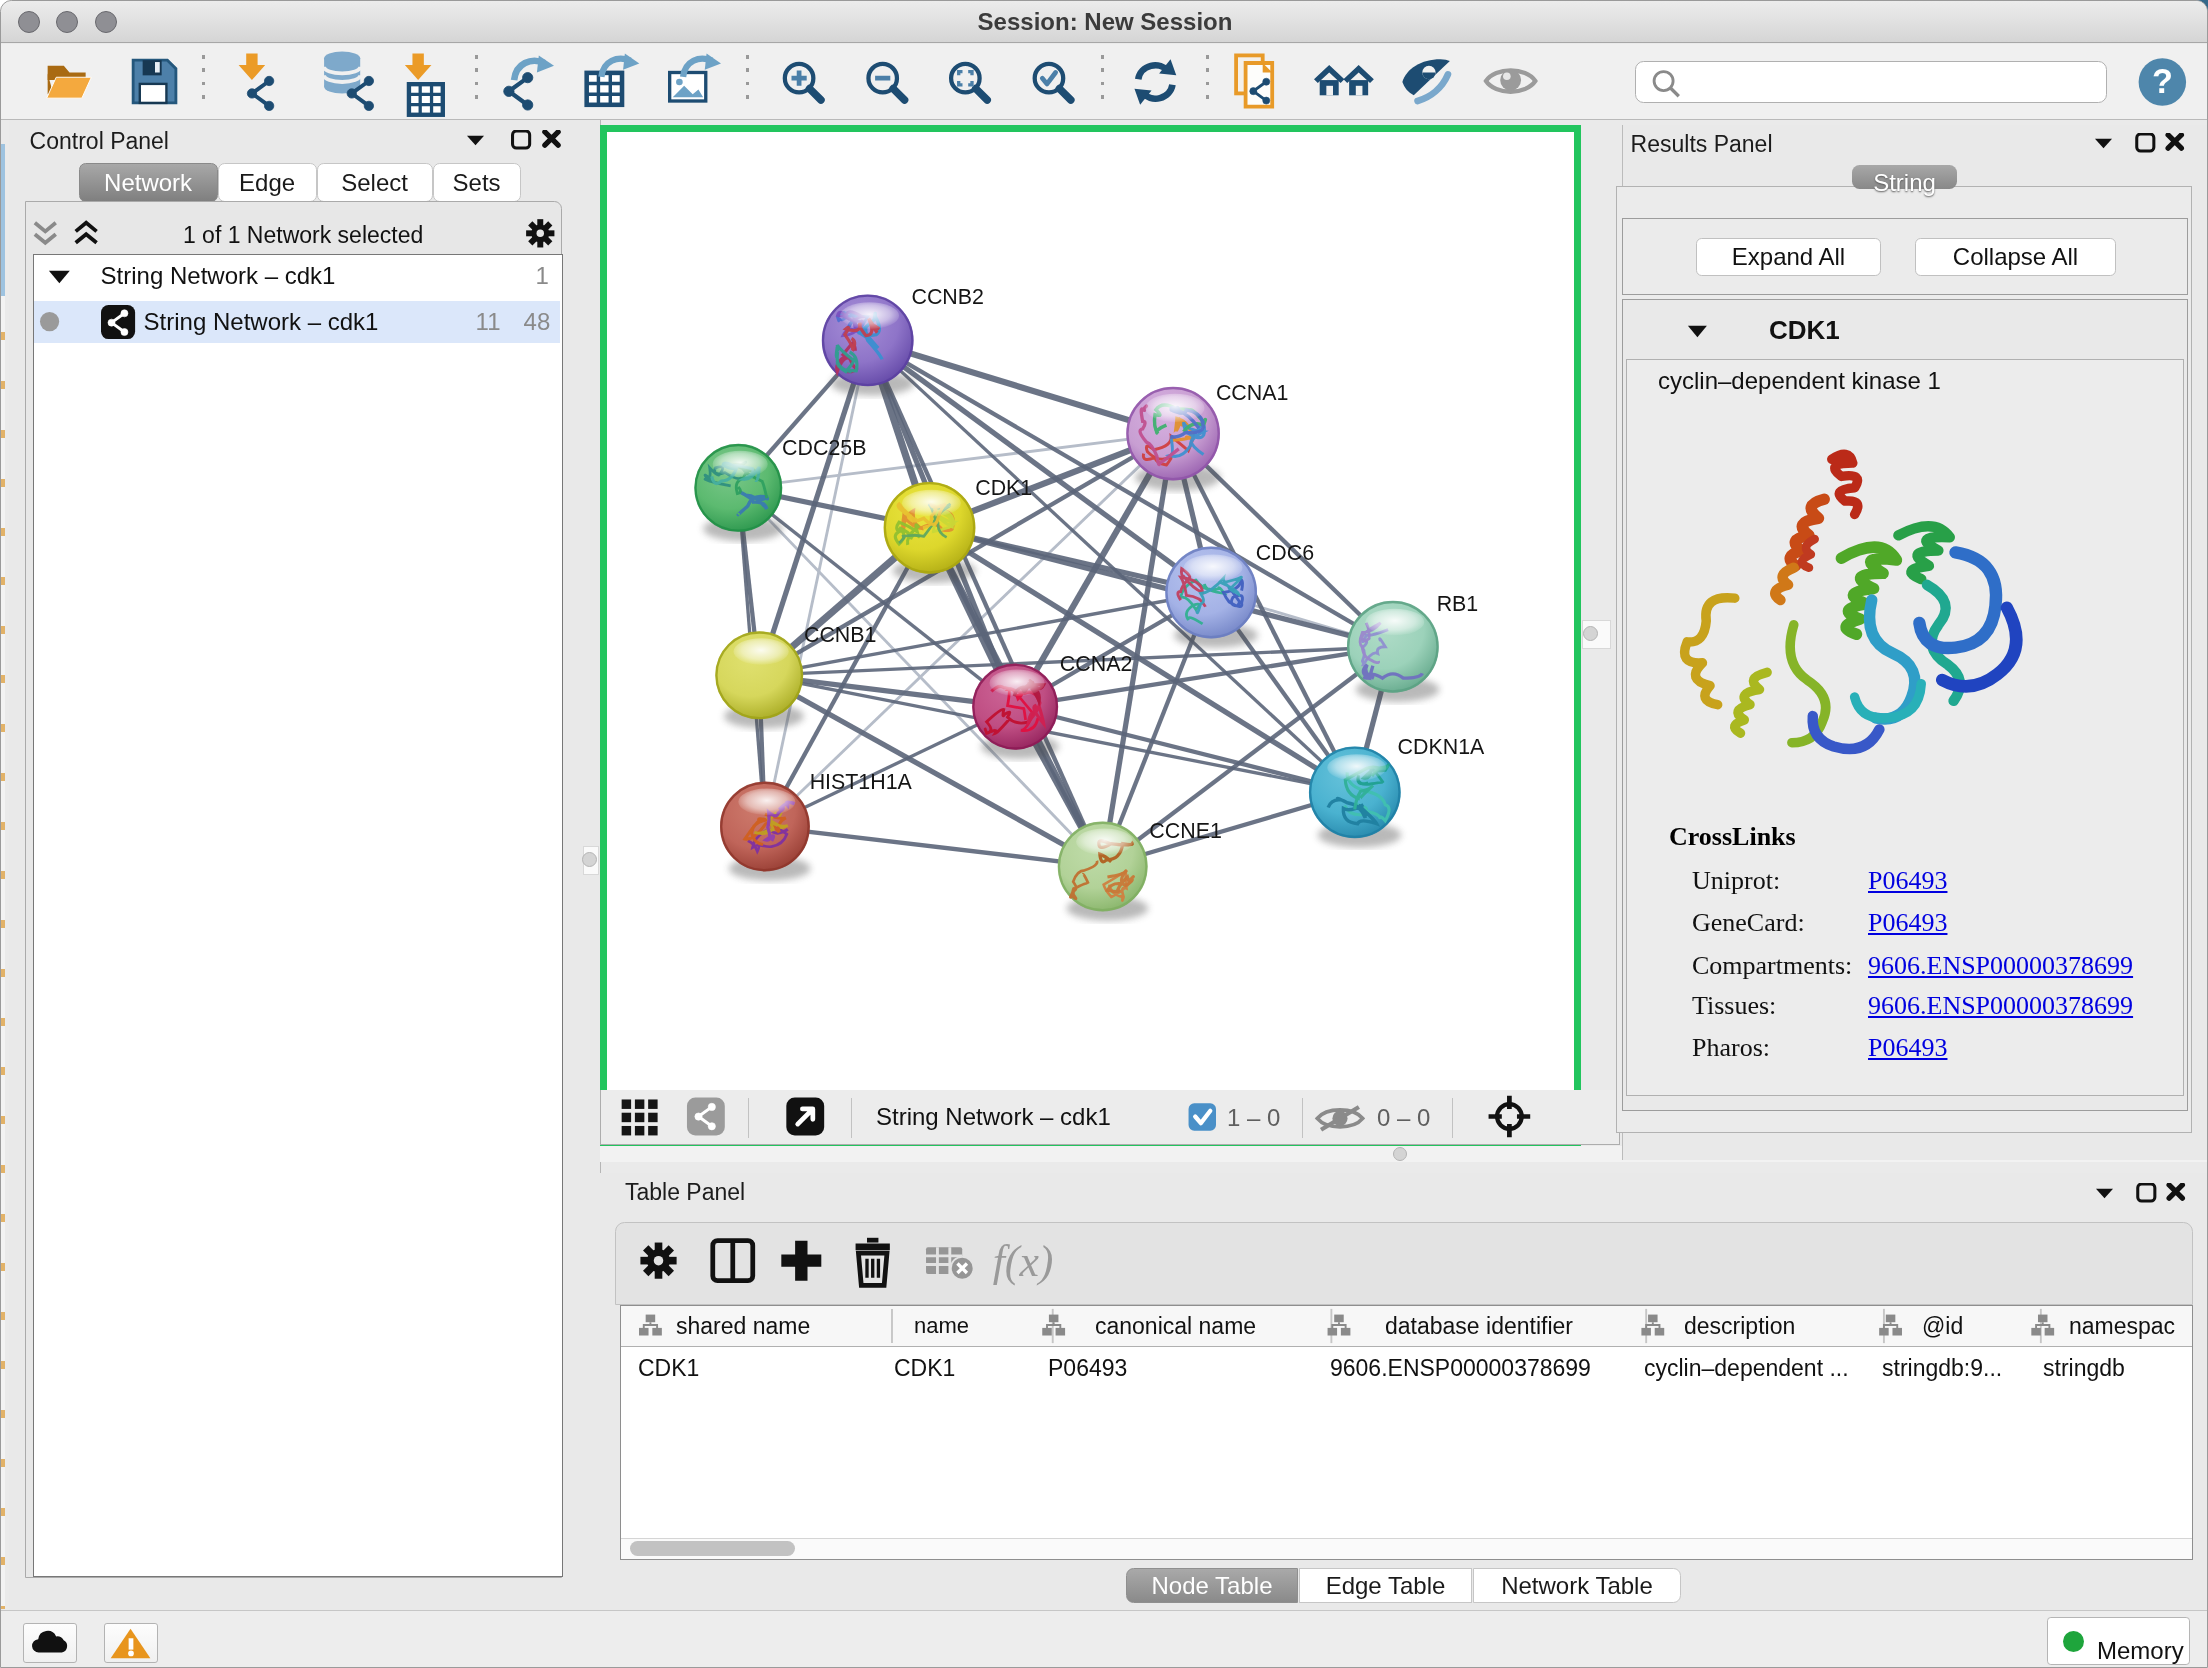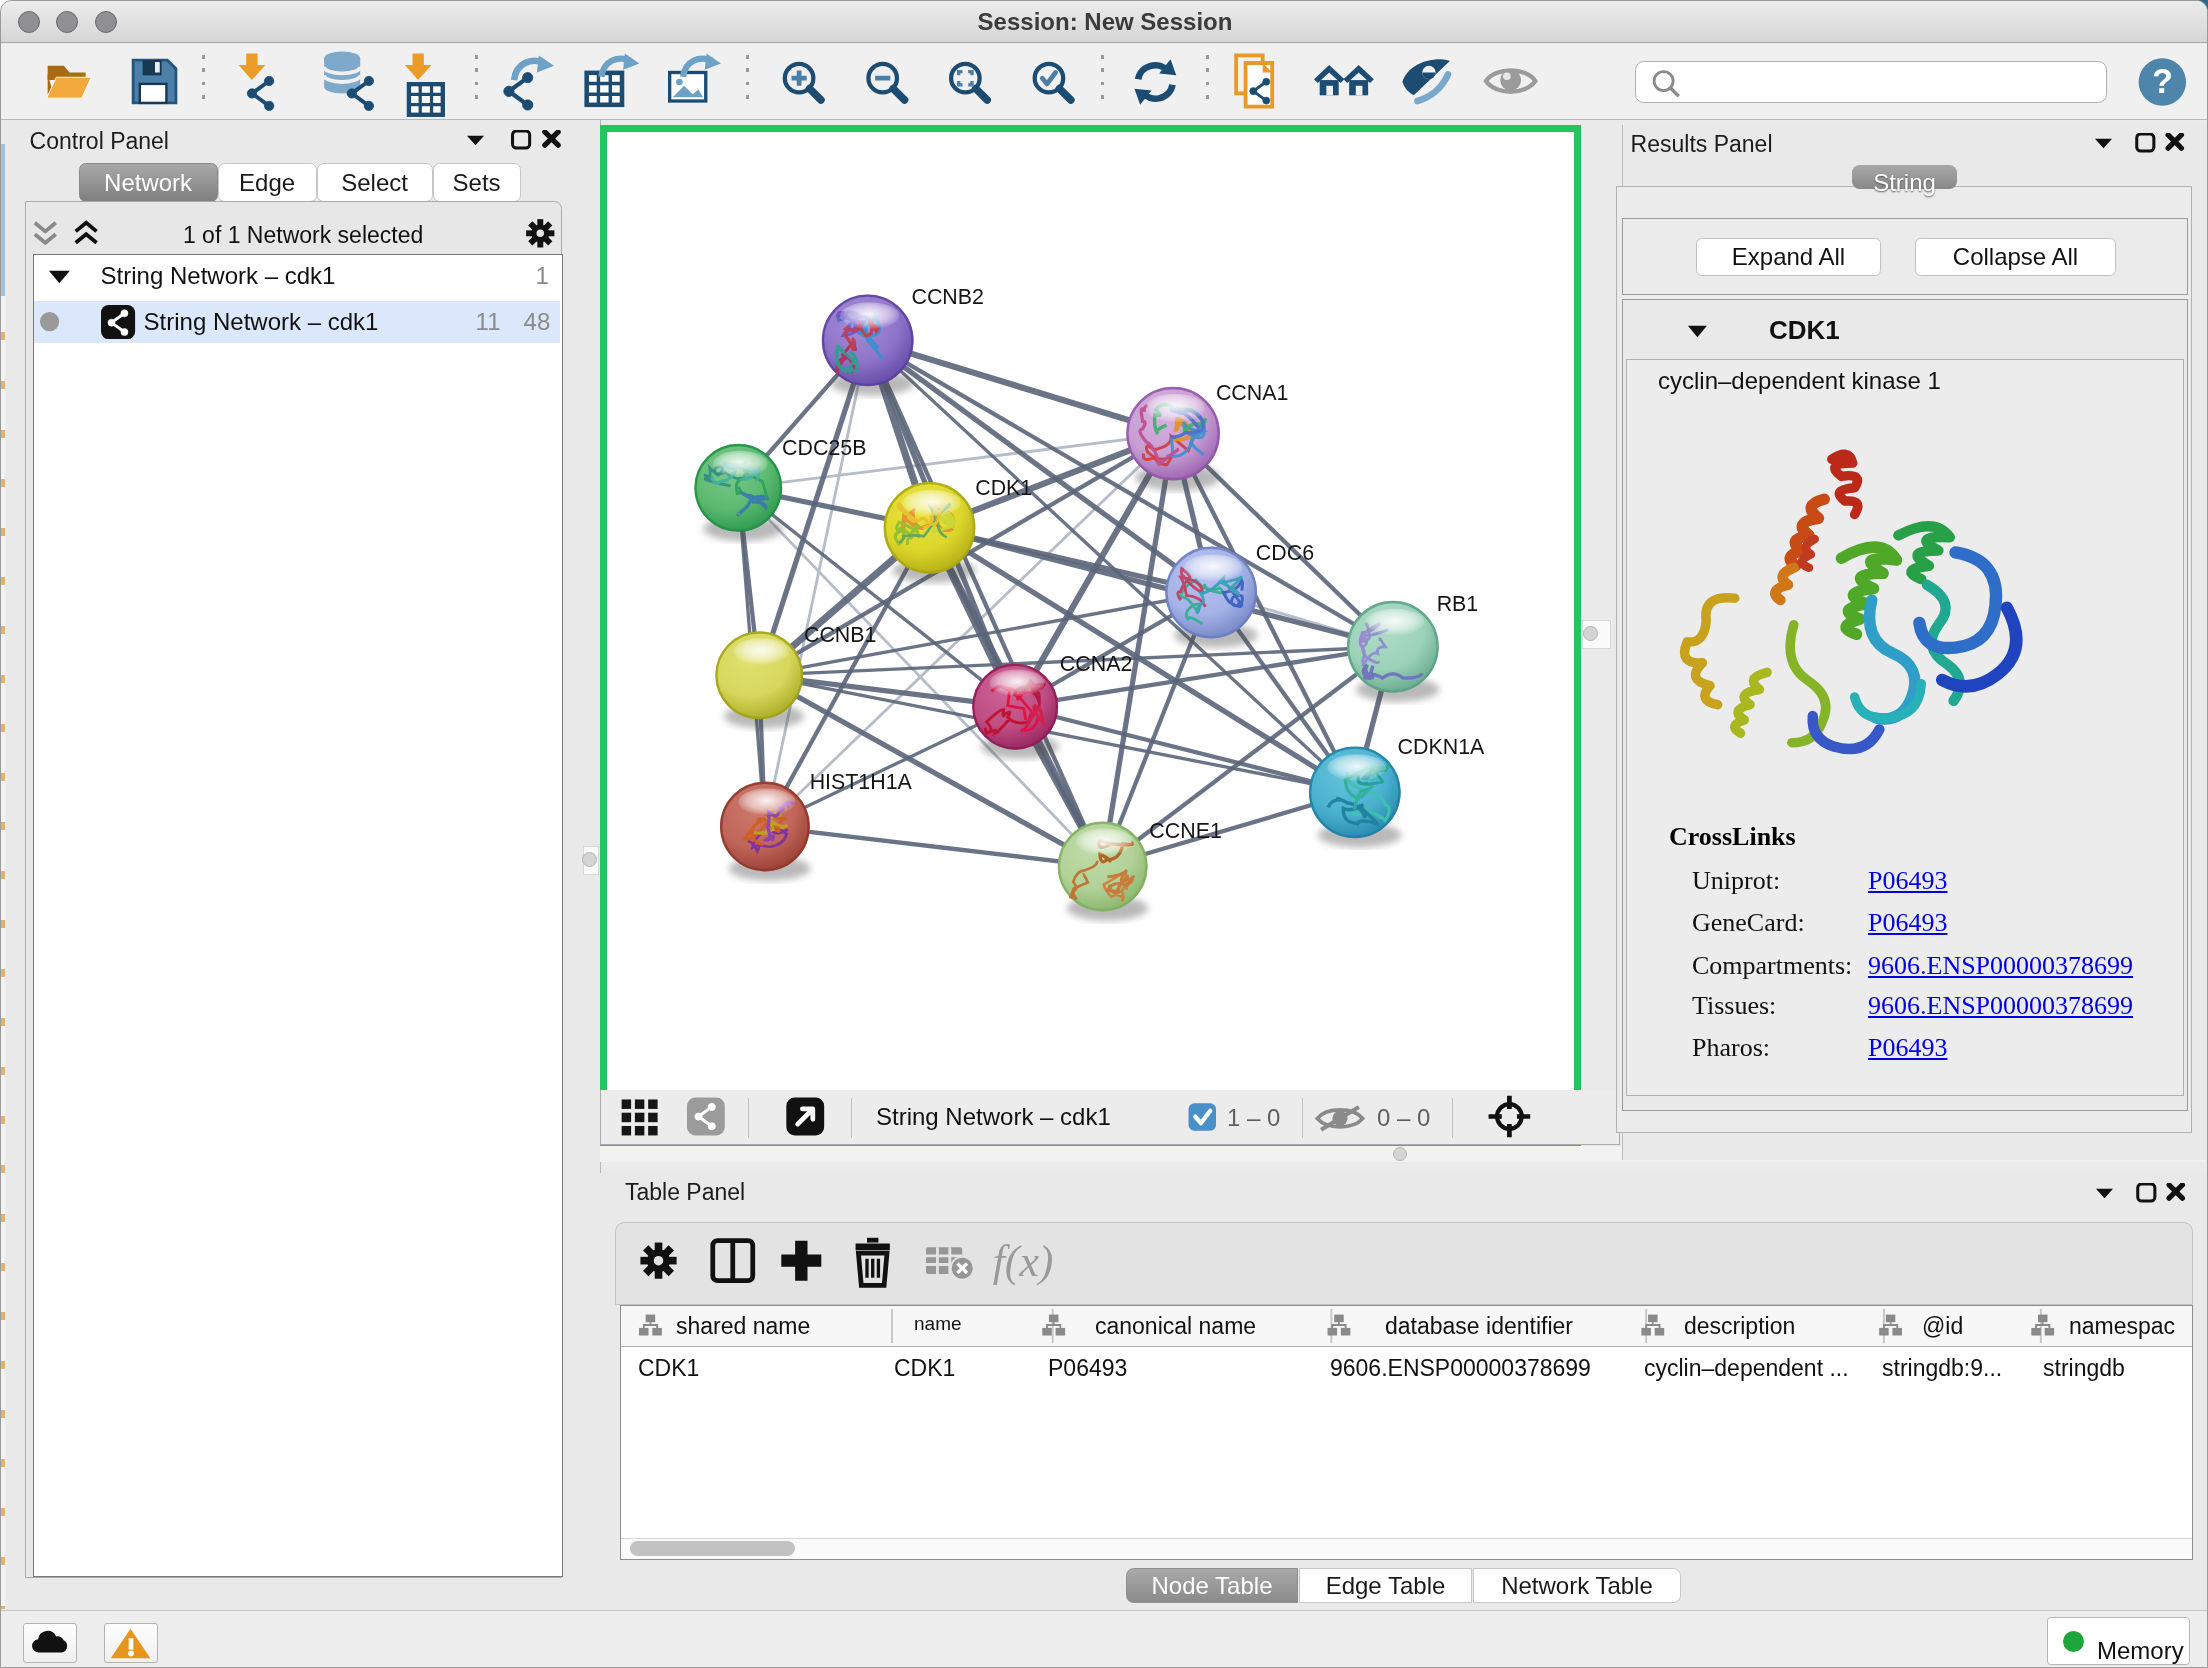--- a/index.html
+++ b/index.html
@@ -709,21 +709,21 @@
           </g>
         <g transform="translate(1484,10)">
             <rect x="7" y="0" width="10" height="8"></rect>
             <rect x="0" y="14" width="10" height="8"></rect>
             <rect x="14" y="14" width="10" height="8"></rect>
             <path d="M12 8 v3 M5 14 v-3 h14 v3" stroke="#8a8a8a" stroke-width="2" fill="none"></path>
           </g>
       </g>
     </svg>
     <div style="position:absolute;left:76px;top:140px;font-size:23px;color:#111;">shared name</div>
-    <div style="position:absolute;left:314px;top:140px;font-size:19px;color:#111;">name</div>
+    <div style="position:absolute;left:314px;top:140px;font-size:22px;color:#111;">name</div>
     <div style="position:absolute;left:495px;top:140px;font-size:23px;color:#111;">canonical name</div>
     <div style="position:absolute;left:785px;top:140px;font-size:23px;color:#111;">database identifier</div>
     <div style="position:absolute;left:1084px;top:140px;font-size:23px;color:#111;">description</div>
     <div style="position:absolute;left:1322px;top:140px;font-size:23px;color:#111;">@id</div>
     <div style="position:absolute;left:1469px;top:140px;font-size:23px;color:#111;">namespac</div>
     <div style="position:absolute;left:38px;top:182px;font-size:23px;color:#111;">CDK1</div>
     <div style="position:absolute;left:294px;top:182px;font-size:23px;color:#111;">CDK1</div>
     <div style="position:absolute;left:448px;top:182px;font-size:23px;color:#111;">P06493</div>
     <div style="position:absolute;left:730px;top:182px;font-size:23px;color:#111;">9606.ENSP00000378699</div>
     <div style="position:absolute;left:1044px;top:182px;font-size:23px;color:#111;">cyclin–dependent ...</div>

